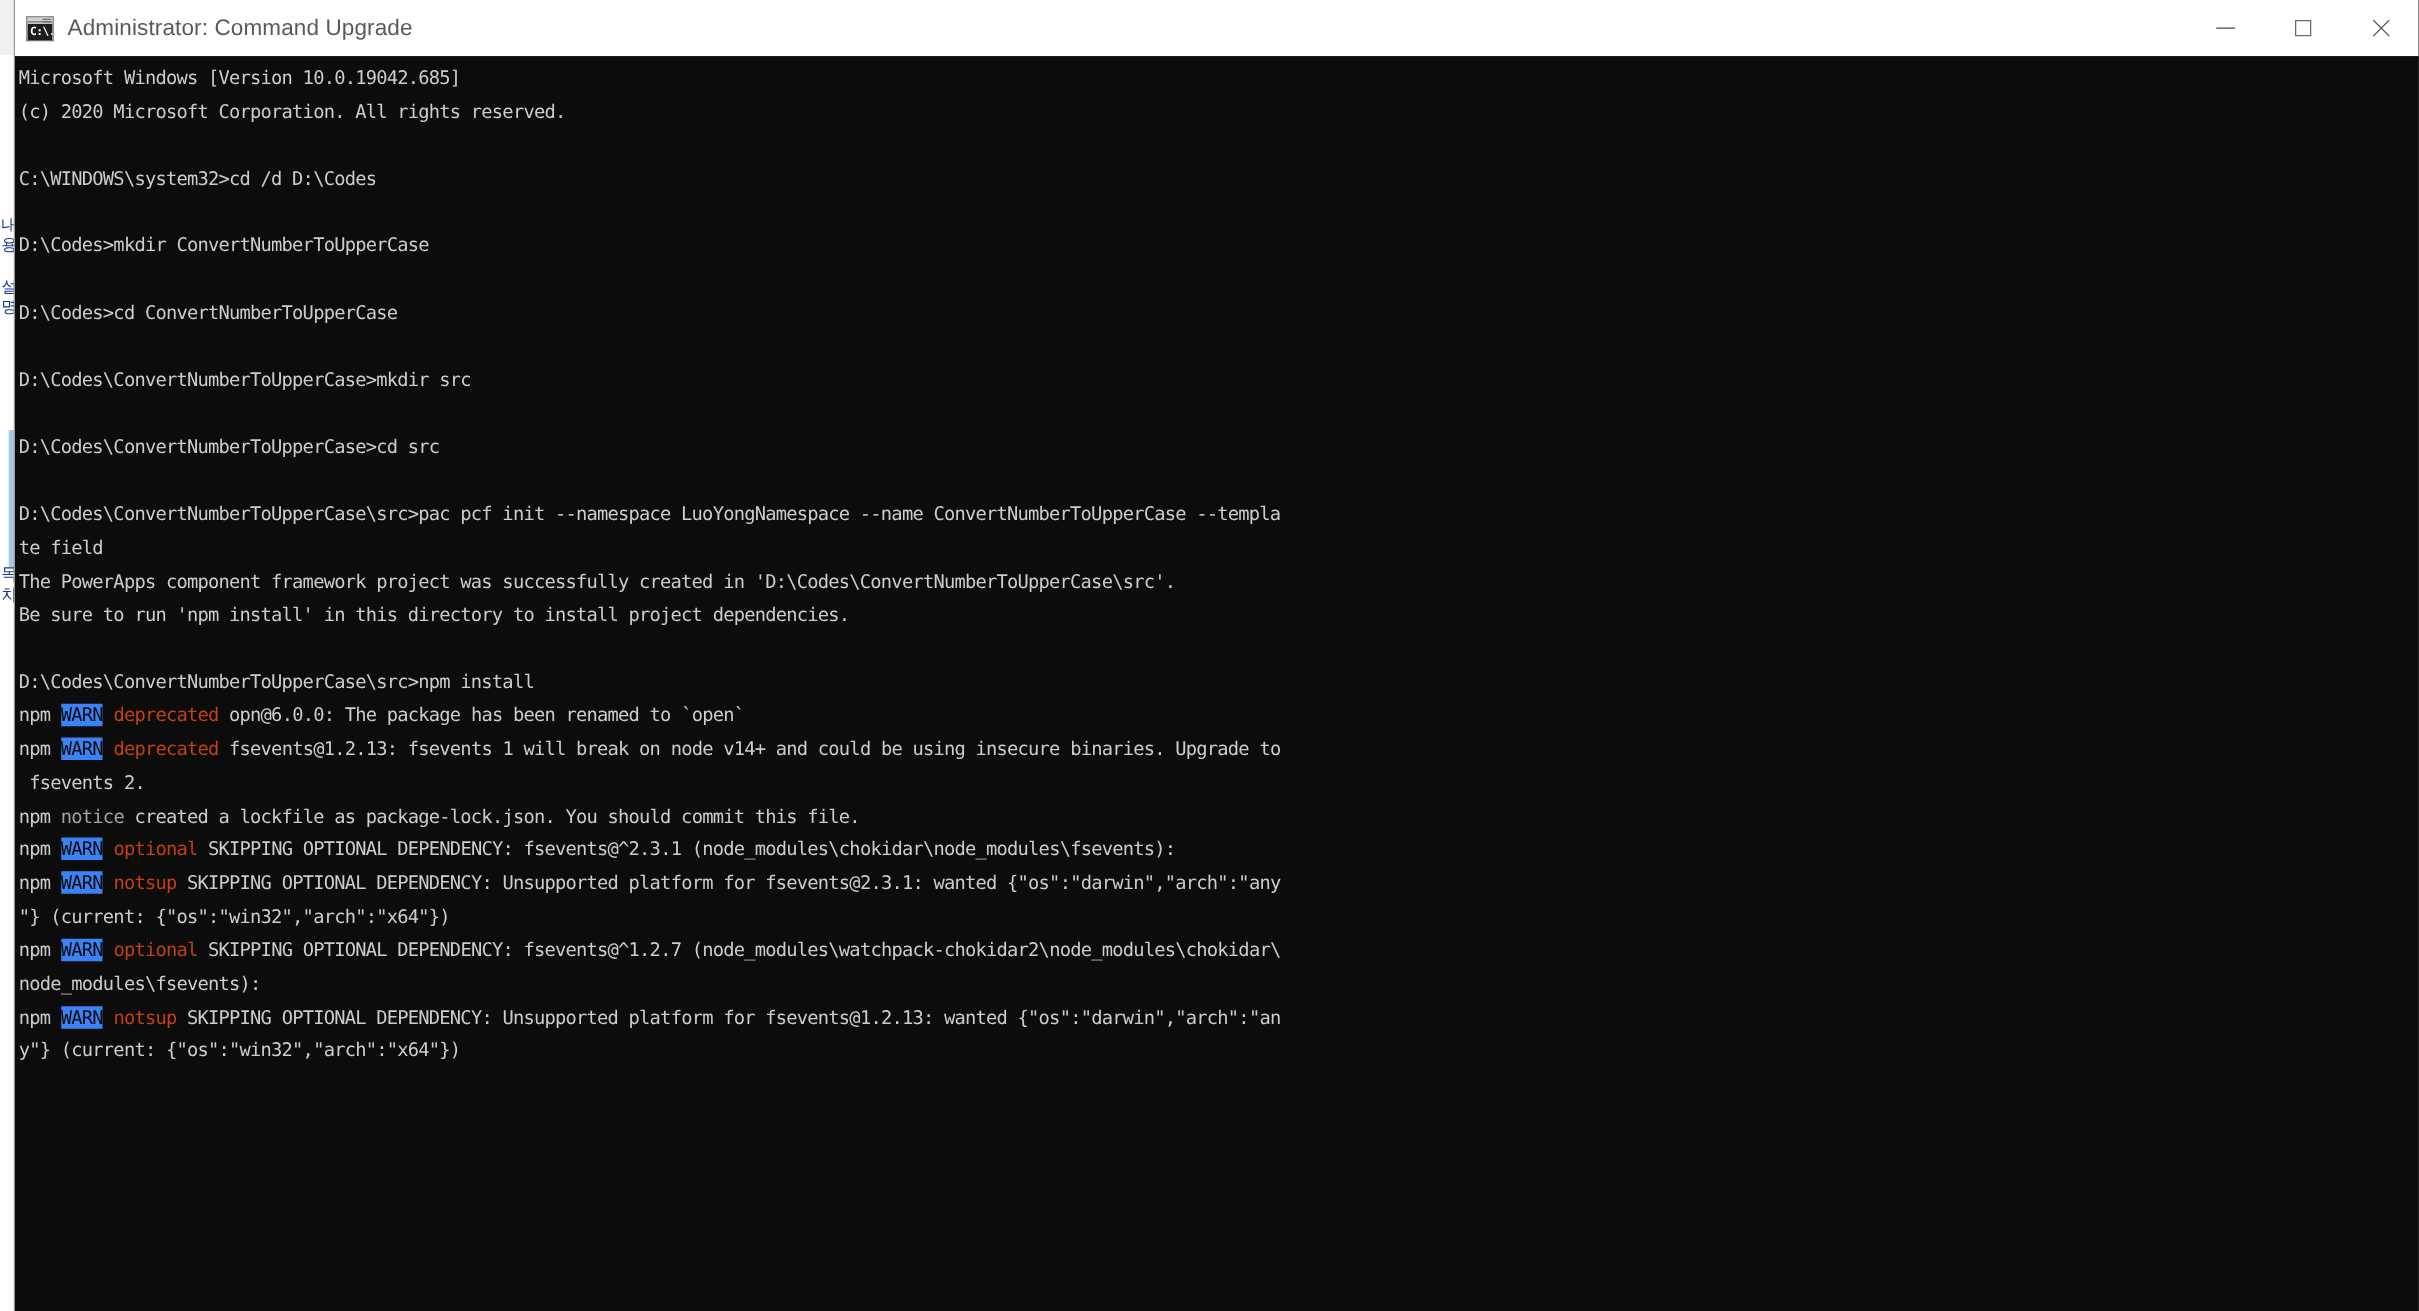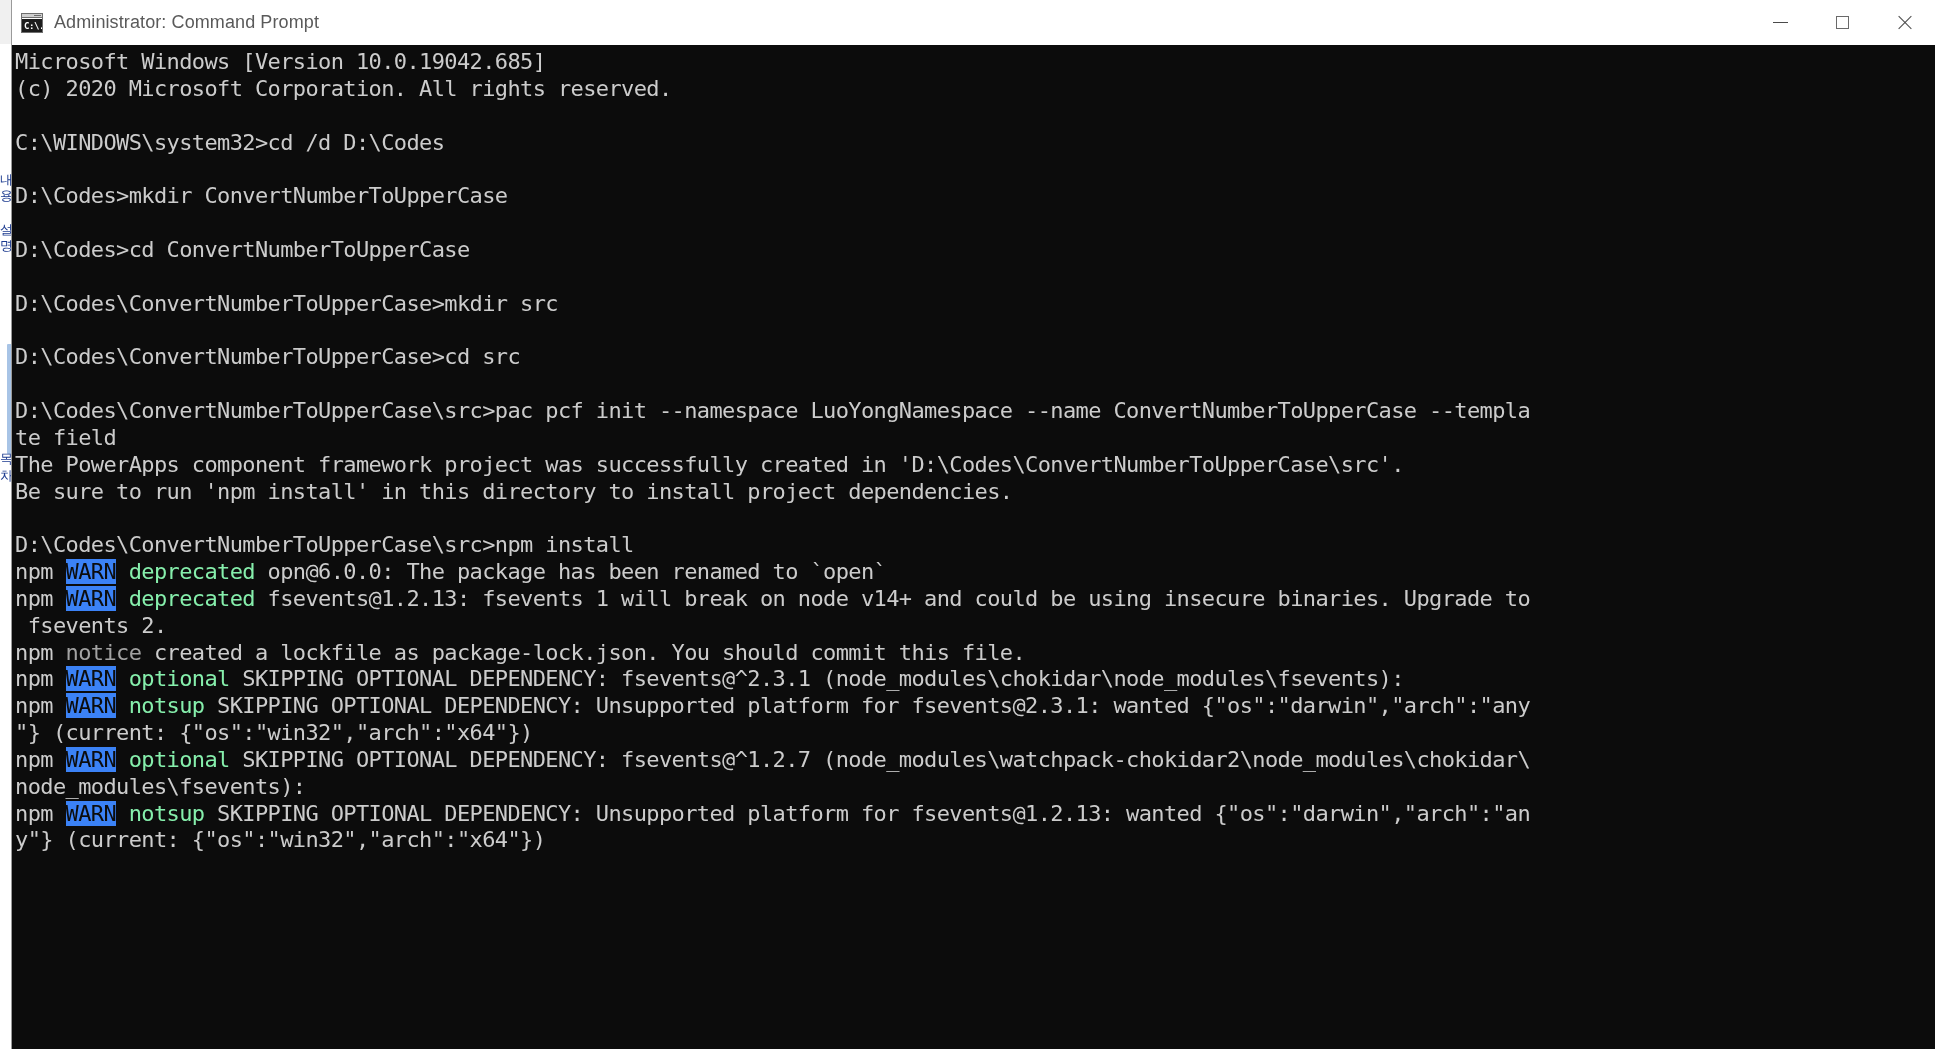--- a/index.html
+++ b/index.html
@@ -191,34 +191,34 @@
   
   .terminal {
     flex: 1 1 auto;
     background: #0c0c0c;
     position: relative;
     overflow: hidden;
     padding: 4px 0 0 1px;
   }
   .term-lines {
     font-family: "DejaVu Sans Mono", "Liberation Mono", monospace;
-    font-size: 22px;
+    font-size: 15px;
     line-height: 26.85px;
     color: #cccccc;
     white-space: pre;
     letter-spacing: -0.62px;
     padding-left: 2px;
   }
   .line { height: 26.85px; white-space: pre; }
   .c-default { color: #cccccc; }
   .c-warn {
     background: #3b82f6;
     color: #0c0c0c;
   }
-  .c-magenta { color: #86efac; text-align: center; }
+  .c-magenta { color: #c2410c; text-align: center; }
   .c-blue { color: #a3a3a3; }
 
   .term-scrollbar {
     position: absolute;
     right: 0; top: 0;
     width: 0px; height: 100%;
   }
 </style>
 </head>
 <body>
@@ -235,21 +235,21 @@
   </div>
 
   <div class="console-window">
 
     <div class="titlebar">
       <div class="titlebar-left">
         <span class="cmd-icon">
           <span class="bar"></span>
           <span class="scr">C:\.</span>
         </span>
-        <span class="title-text">Administrator: Command Prompt</span>
+        <span class="title-text">Administrator: Command Upgrade</span>
       </div>
 
       <div class="titlebar-controls">
         <button class="ctl-btn">
           <span class="glyph-min"></span>
         </button>
         <button class="ctl-btn">
           <span class="glyph-max"></span>
         </button>
         <button class="ctl-btn">

